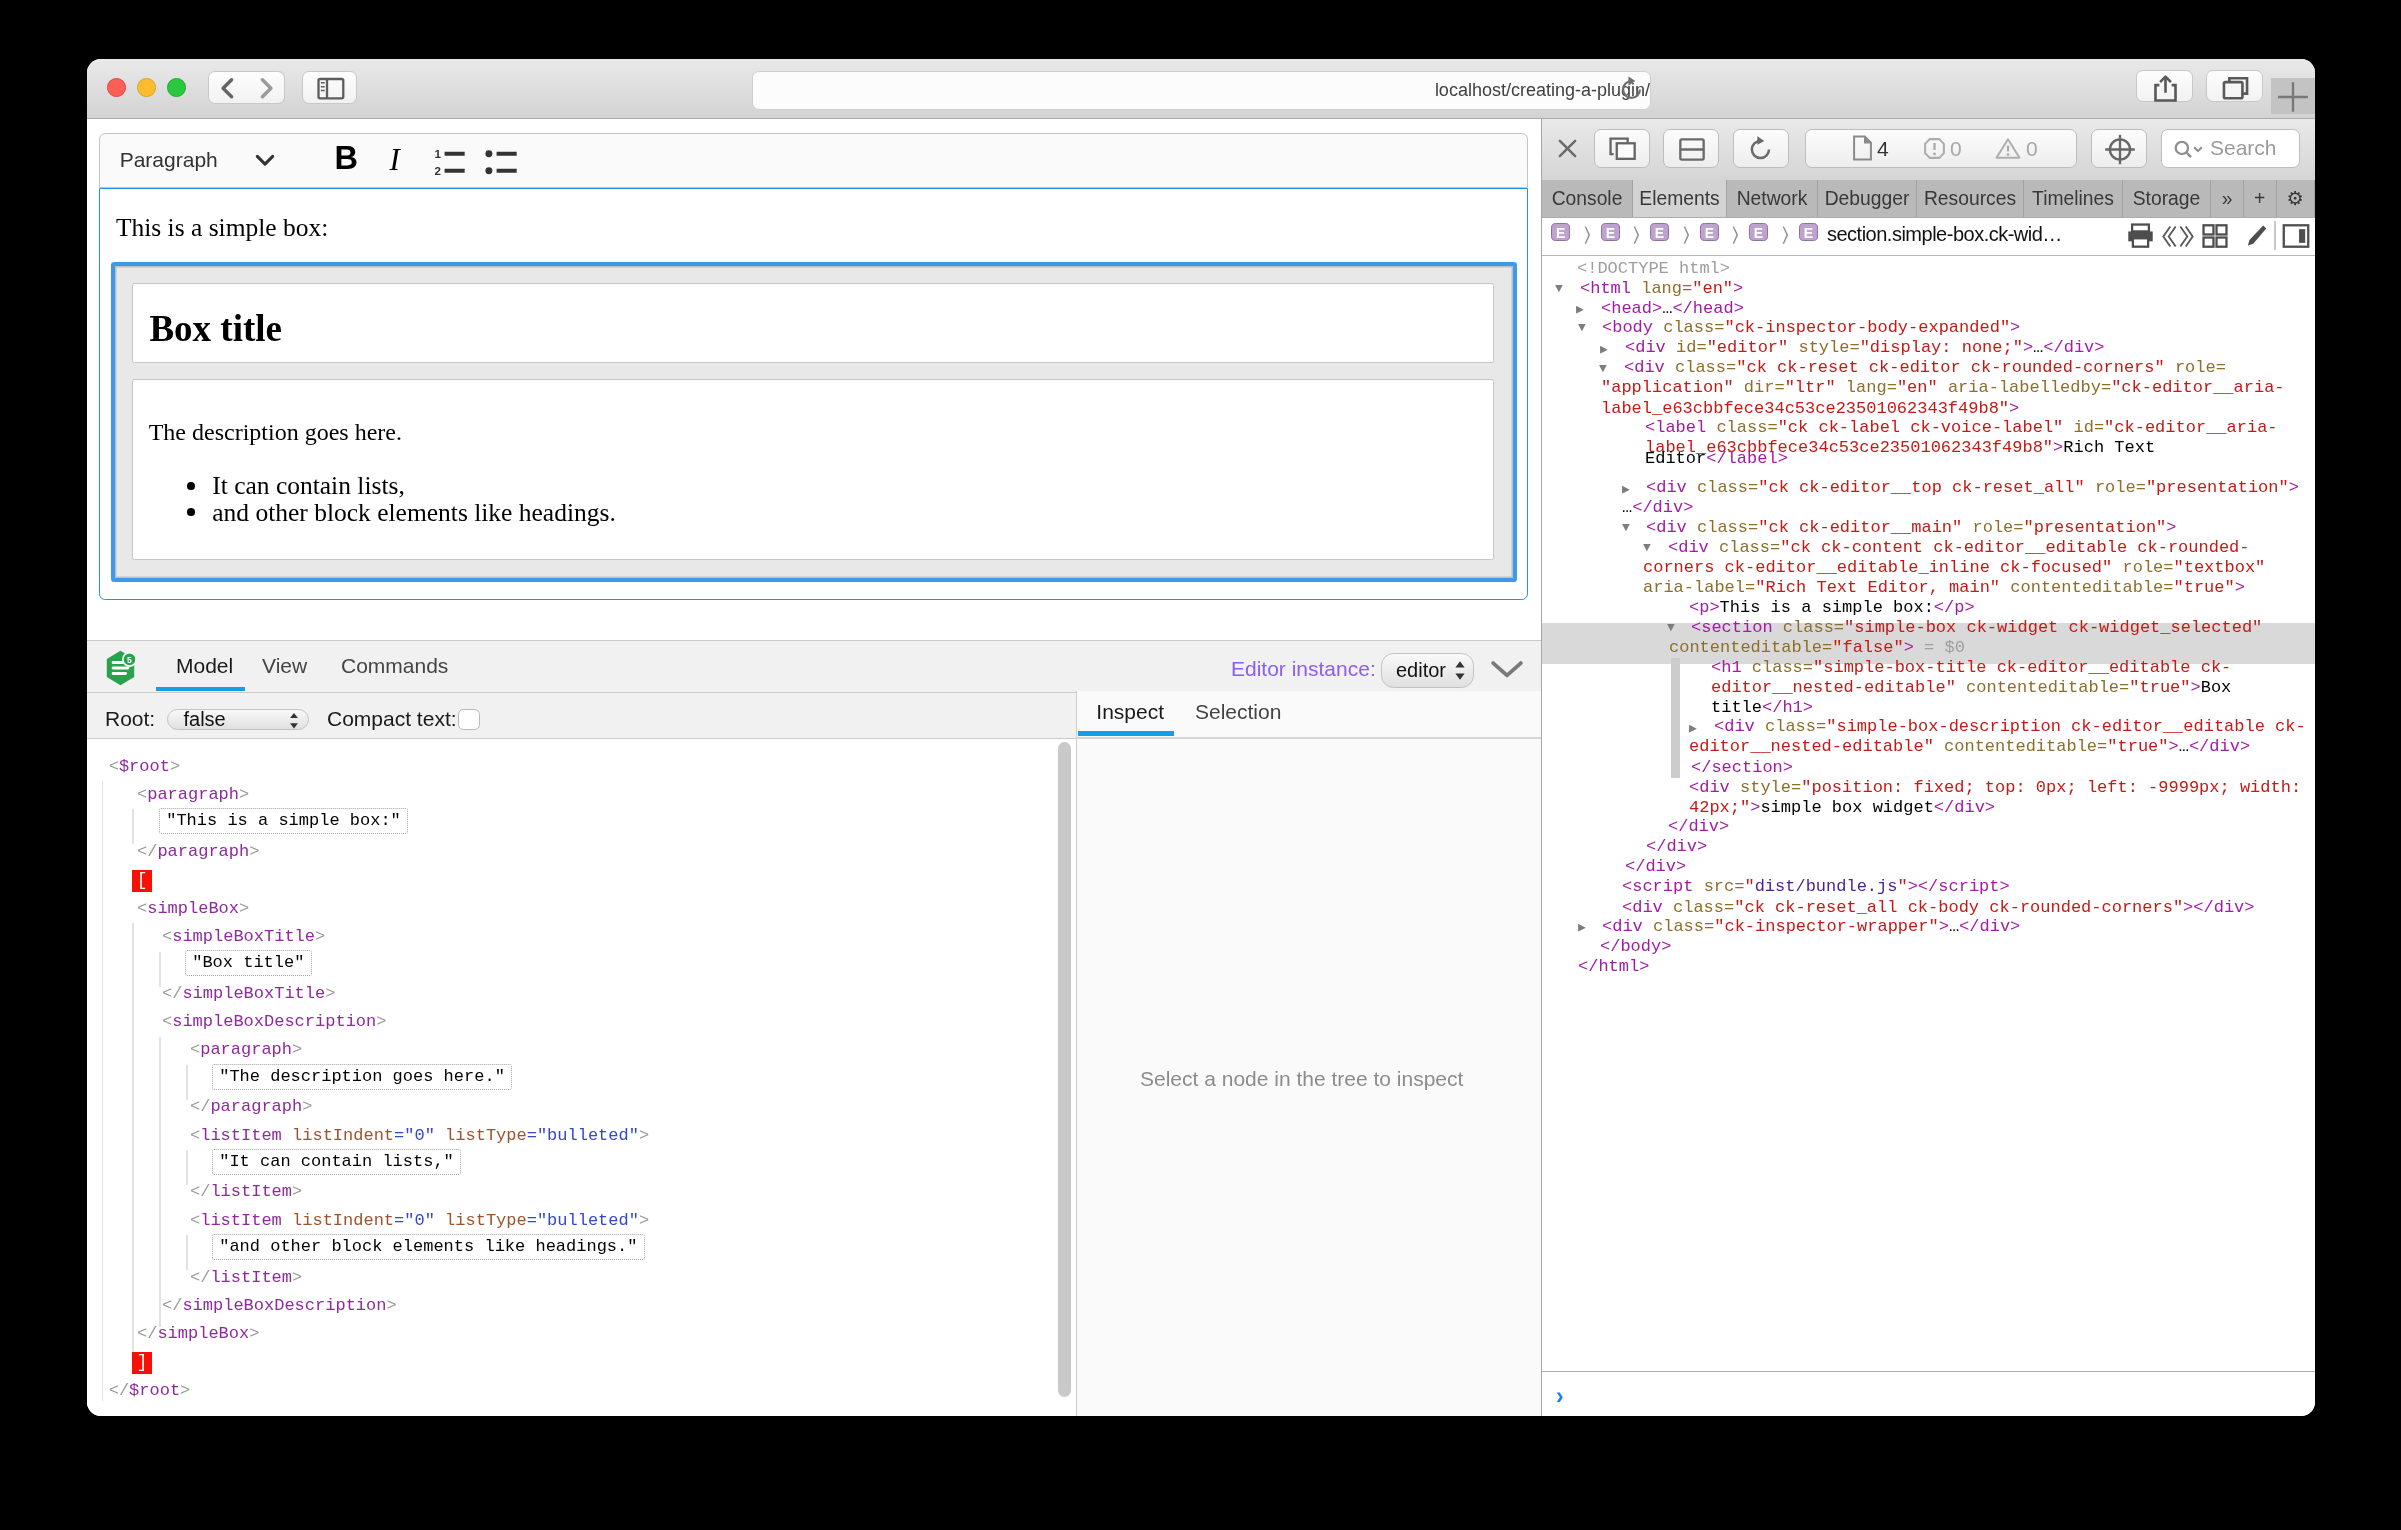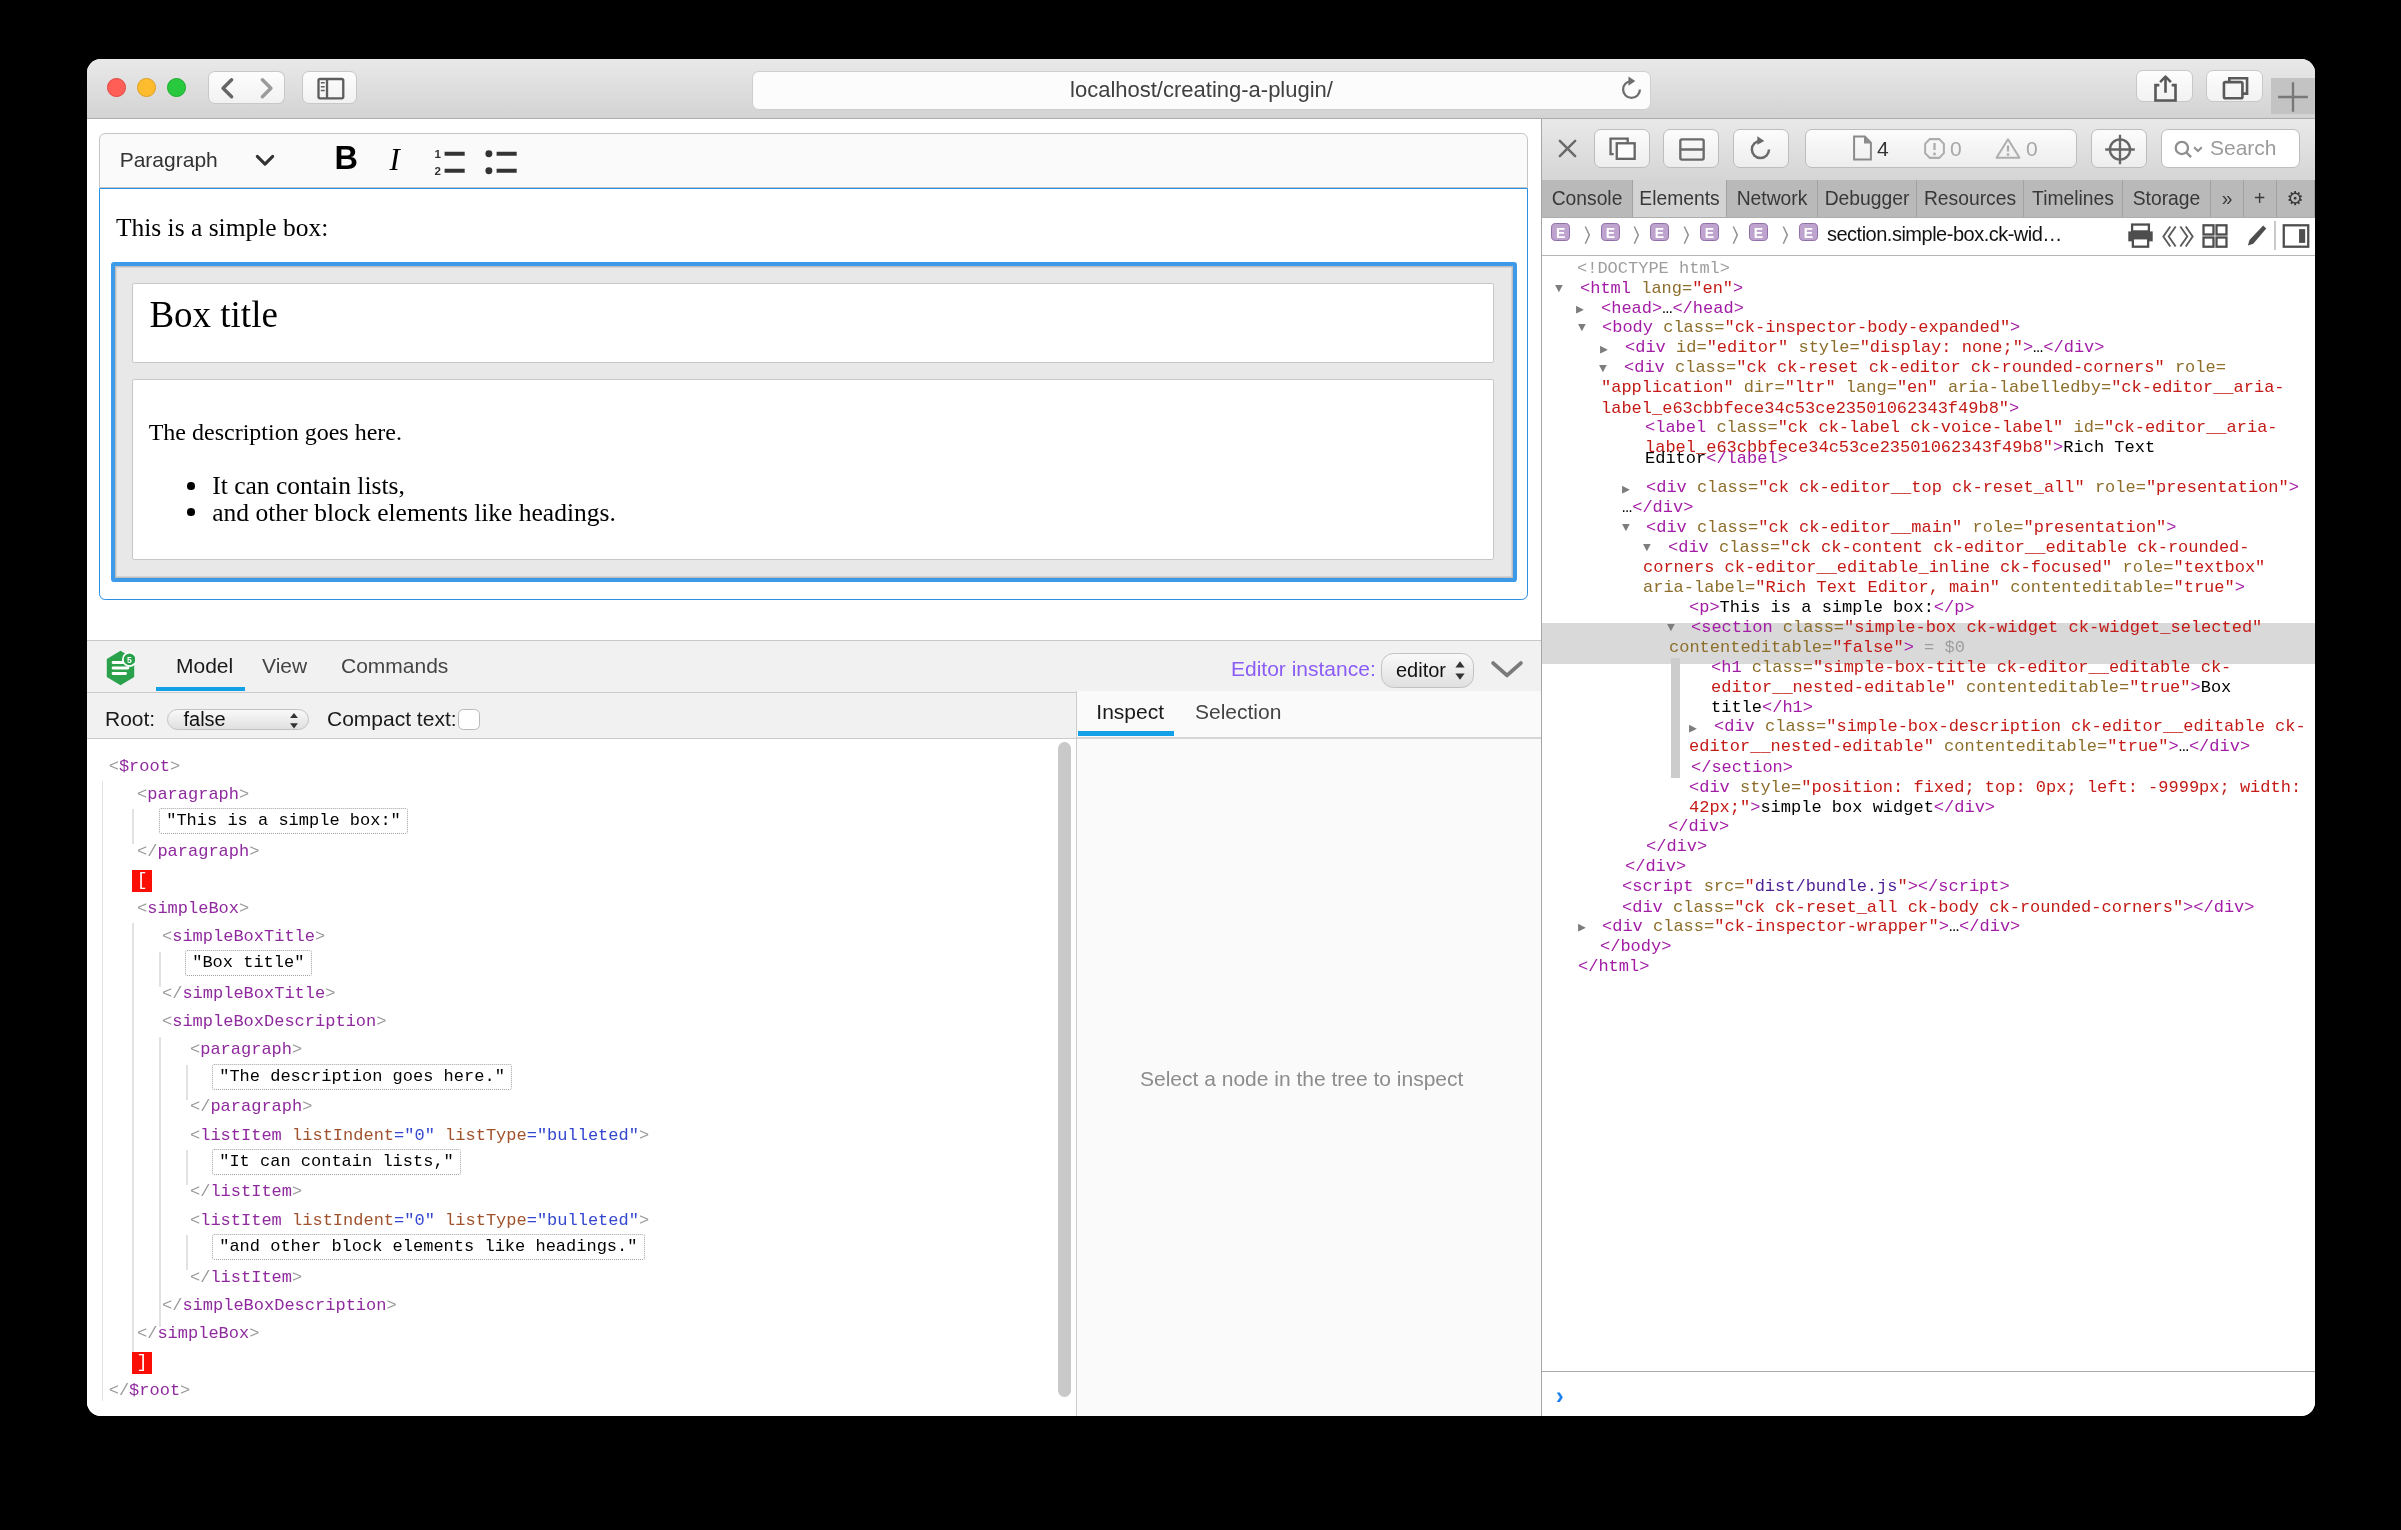--- a/index.html
+++ b/index.html
@@ -2,21 +2,21 @@
 <html style="font-size:12.4px"><head><meta charset="utf-8"><style>
 *{margin:0;padding:0;box-sizing:border-box}
 html,body{width:2401px;height:1530px;background:#000;overflow:hidden}
 body{font-family:"Liberation Sans",sans-serif;-webkit-font-smoothing:antialiased}
 #win{position:absolute;left:87px;top:59px;width:2228px;height:1357px;background:#fff;border-radius:14px;overflow:hidden}
 .abs{position:absolute}
 
 #titlebar{position:absolute;left:0;top:0;width:100%;height:60px;background:linear-gradient(#e9e9e9,#d3d3d3);border-bottom:1.5px solid #acacac}
 .tl{position:absolute;top:19.3px;width:18.6px;height:18.6px;border-radius:50%}
 .tbtn{position:absolute;top:12.4px;height:32.5px;background:linear-gradient(#fdfdfd,#f2f2f2);border:1.5px solid #c8c8c8;border-radius:7px;color:#616161}
-#addr{position:absolute;left:665px;top:11.6px;width:899px;height:39px;background:#fcfcfc;border:1.5px solid #cfcfcf;border-radius:7px;color:#404040;font-size:22px;text-align:center;line-height:36px}
+#addr{position:absolute;left:665px;top:11.6px;width:899px;height:39px;background:#fcfcfc;border:1.5px solid #cfcfcf;border-radius:7px;color:#404040;font-size:18px;text-align:right;line-height:36px}
 
 #cke{position:absolute;left:12.4px;top:74px;width:1429px;height:467px}
 #cktb{position:absolute;left:0;top:0;width:100%;height:55px;background:#fafafa;border:1.5px solid #c4c4c4;border-radius:6.2px 6.2px 0 0}
 #ckbody{position:absolute;left:0;top:55px;width:100%;height:412px;background:#fff;border:1.5px solid #2b8fe3;border-radius:0 0 6.2px 6.2px}
 .ckt{position:absolute;color:#333}
 #widget{position:absolute;left:10.8px;top:73px;width:1406px;height:320px;border:4.6px solid #3d9ae8;border-radius:3.1px;background:#e8e8e8;box-shadow:inset 0 0 0 1.5px #bfbfbf}
 .wbox{position:absolute;left:17px;width:1362px;background:#fff;border:1.5px solid #c6c6c6;border-radius:2.3px}
 .serif{font-family:"Liberation Serif",serif;color:#000}
 
 #insp{position:absolute;left:0;top:581px;width:1455px;height:776px;border-top:1.5px solid #c9c9c9;background:#fff}
@@ -104,21 +104,21 @@
             <circle cx="5" cy="10" r="4.5" fill="#333"></circle>
             <circle cx="5" cy="32" r="4.5" fill="#333"></circle>
             <line x1="15" y1="10" x2="41" y2="10" stroke="#333" stroke-width="5"></line>
             <line x1="15" y1="32" x2="41" y2="32" stroke="#333" stroke-width="5"></line>
           </svg></div>
 </div>
 <div id="ckbody">
 <div class="serif abs" style="left:15.5px;top:24px;font-size:25.5px">This is a simple box:</div>
 <div id="widget">
 <div class="wbox" style="top:17px;height:80px">
-            <div class="serif" style="position:absolute;left:16.2px;top:9px;font-size:37px;font-weight:normal">Box title</div>
+            <div class="serif" style="position:absolute;left:16.2px;top:23px;font-size:37px;font-weight:bold">Box title</div>
           </div>
 <div class="wbox" style="top:113px;height:181px">
 <div class="serif abs" style="left:15.5px;top:39px;font-size:24px">The description goes here.</div>
 <div class="abs" style="left:54px;top:102px;width:7.7px;height:7.7px;border-radius:50%;background:#000"></div>
 <div class="serif abs" style="left:79px;top:91px;font-size:25.5px">It can contain lists,</div>
 <div class="abs" style="left:54px;top:128px;width:7.7px;height:7.7px;border-radius:50%;background:#000"></div>
 <div class="serif abs" style="left:79px;top:118px;font-size:25.5px">and other block elements like headings.</div>
 </div>
 </div>
 </div>

